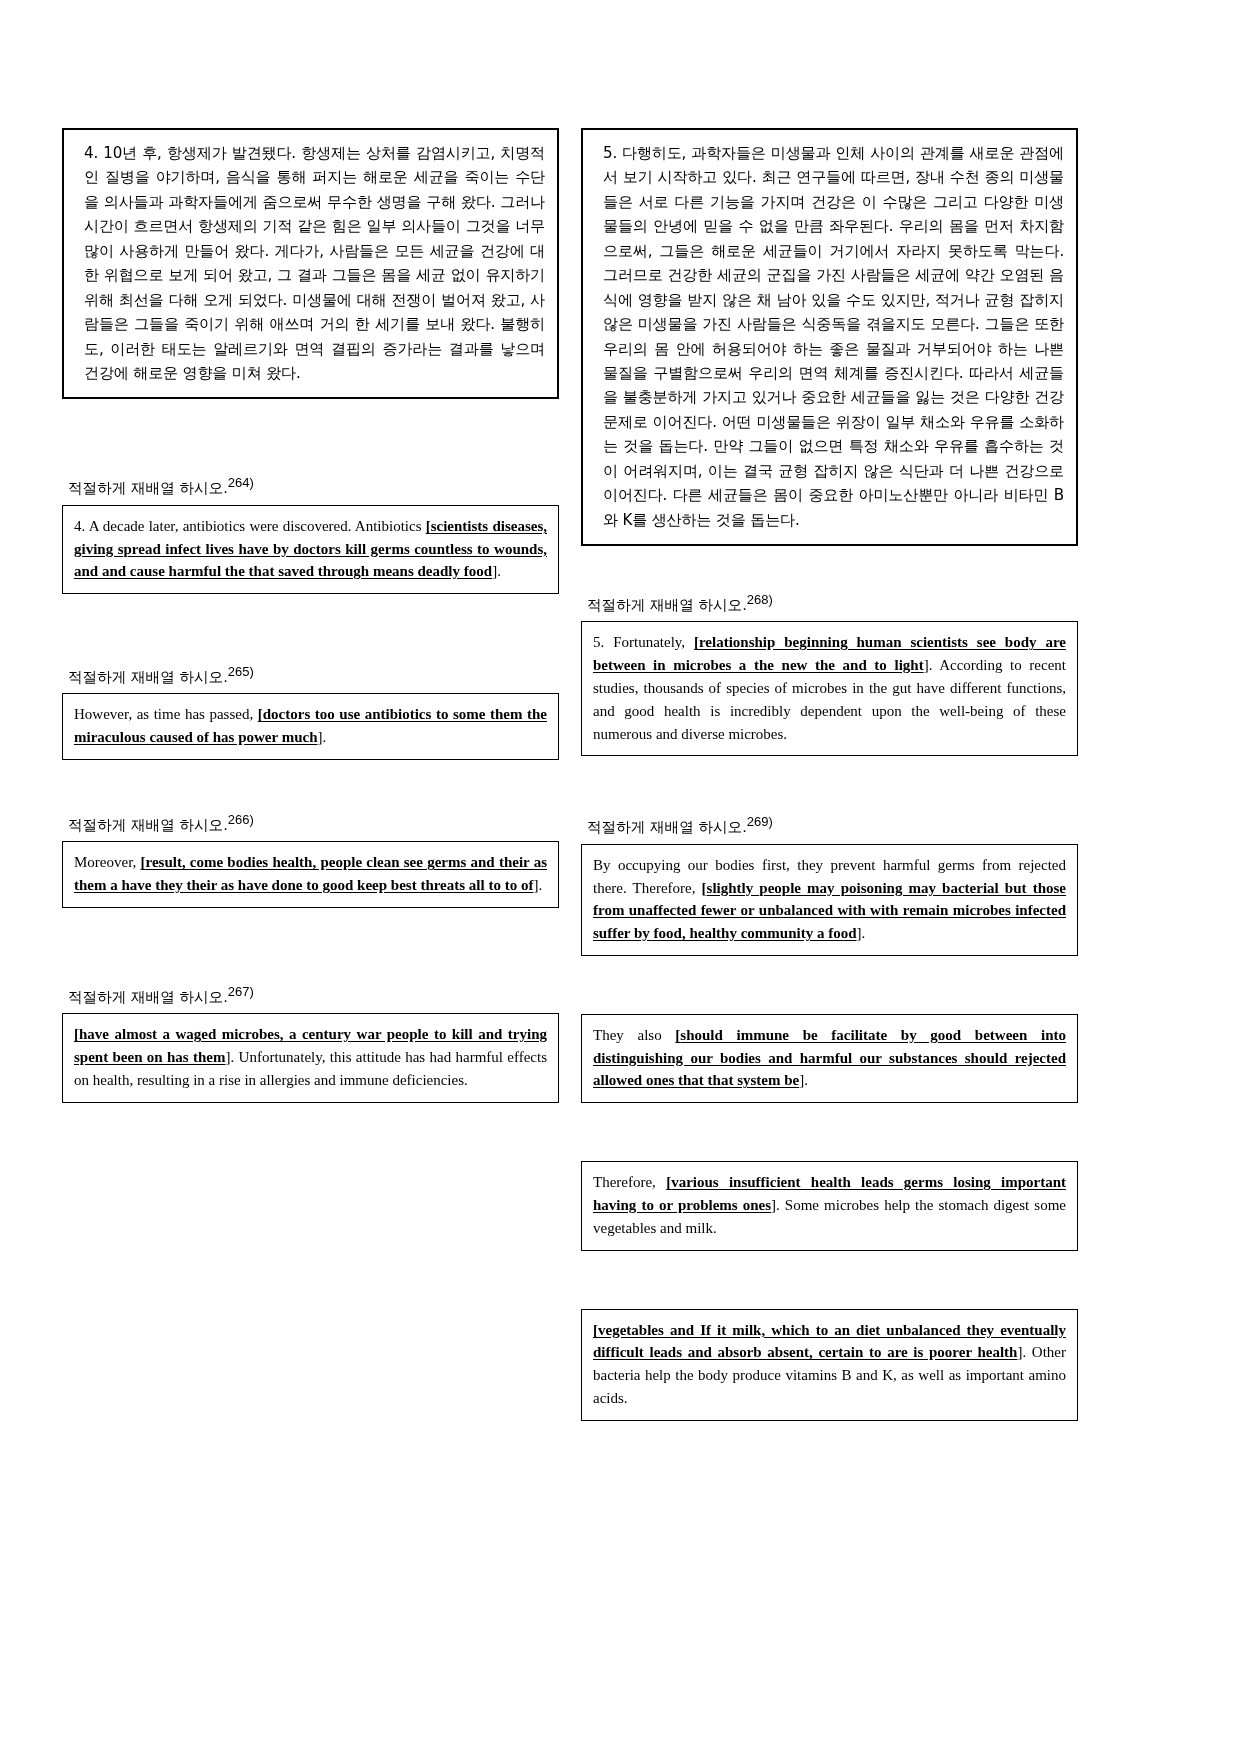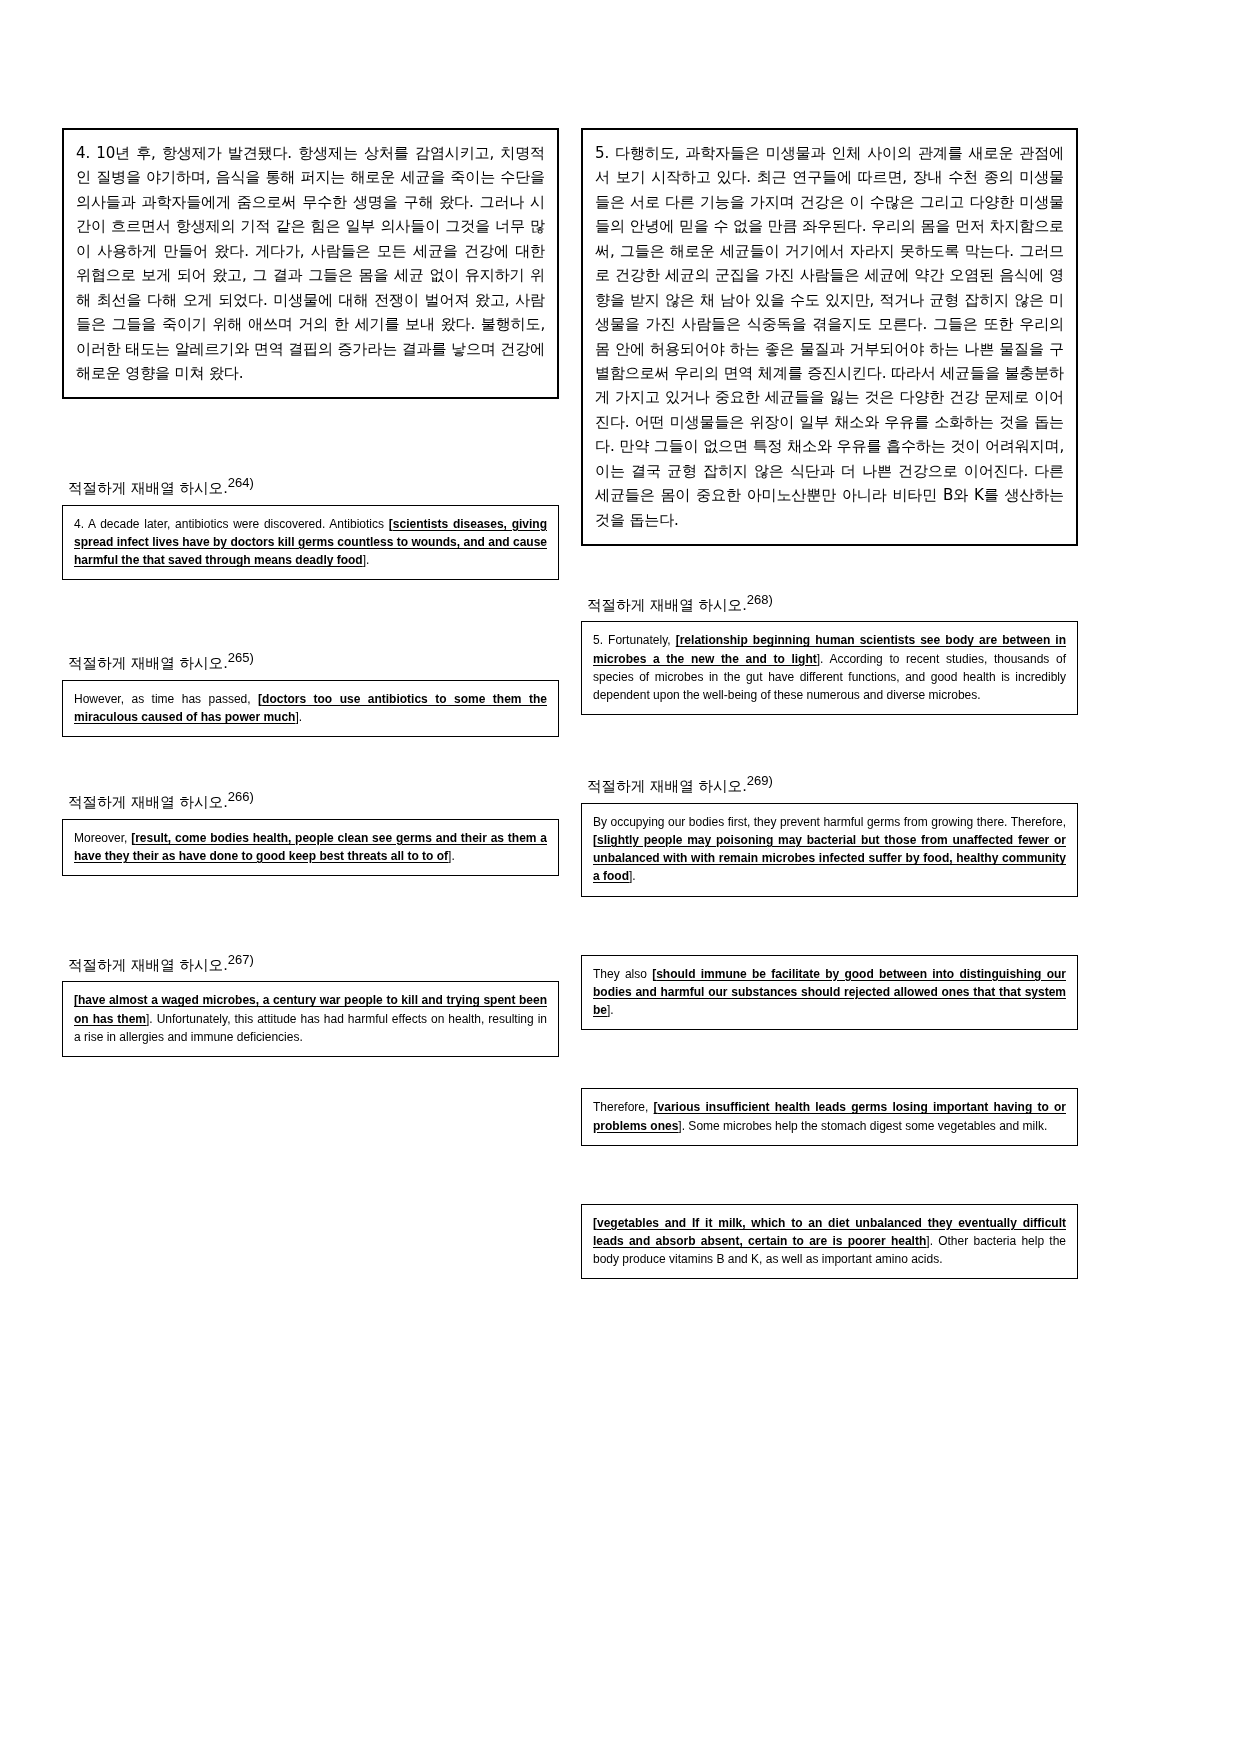--- a/index.html
+++ b/index.html
@@ -33,21 +33,21 @@
   }
   .col {
     width: 497px;
     flex: 0 0 497px;
   }
   .col-right { margin-left: 0; }
 
   
   .ko-box {
     border: 2px solid #000;
-    padding: 11px 12px 12px 12px;
+    padding: 11px 12px 12px 20px;
     box-sizing: border-box;
     font-family: "DejaVu Sans", sans-serif;
     font-size: 15.1px;
     line-height: 1.62;
     text-align: justify;
     text-justify: inter-character;
     letter-spacing: -0.2px;
     word-break: break-all;
     hyphens: none;
   }
@@ -65,22 +65,22 @@
     font-size: 13px;
     vertical-align: super;
     font-family: "Liberation Sans", sans-serif;
   }
 
   
   .en-box {
     border: 1px solid #000;
     padding: 9px 11px 10px 11px;
     box-sizing: border-box;
-    font-family: Liberation Sans, sans-serif;
-    font-size: 12px;
+    font-family: Liberation Serif, serif;
+    font-size: 15px;
     line-height: 1.52;
     text-align: justify;
     text-justify: inter-word;
     hyphens: none;
   }
   .en-box p { margin: 0; }
   .en-box .scram {
     text-decoration: underline;
     font-weight: bold;
     text-underline-offset: 2px;
@@ -143,21 +143,21 @@
 
       <div class="instr"><span>적절하게 재배열 하시오.</span><span class="num">268)</span></div>
       <div class="en-box">
         <p><span>5. Fortunately, </span><span class="scram"><span>[</span><span>relationship beginning human scientists see body are between in microbes a the new the and to light</span></span><span>]</span><span>. According to recent studies, thousands of species of microbes in the gut have different functions, and good health is incredibly dependent upon the well-being of these numerous and diverse microbes.</span></p>
       </div>
 
       <div class="sp-58"></div>
 
       <div class="instr"><span>적절하게 재배열 하시오.</span><span class="num">269)</span></div>
       <div class="en-box">
-        <p><span>By occupying our bodies first, they prevent harmful germs from growing there. Therefore, </span><span class="scram"><span>[</span><span>slightly people may poisoning may bacterial but those from unaffected fewer or unbalanced with with remain microbes infected suffer by food, healthy community a food</span></span><span>]</span><span>.</span></p>
+        <p><span>By occupying our bodies first, they prevent harmful germs from rejected there. Therefore, </span><span class="scram"><span>[</span><span>slightly people may poisoning may bacterial but those from unaffected fewer or unbalanced with with remain microbes infected suffer by food, healthy community a food</span></span><span>]</span><span>.</span></p>
       </div>
 
       <div class="sp-58"></div>
 
       <div class="en-box">
         <p><span>They also </span><span class="scram"><span>[</span><span>should immune be facilitate by good between into distinguishing our bodies and harmful our substances should rejected allowed ones that that system be</span></span><span>]</span><span>.</span></p>
       </div>
 
       <div class="sp-58"></div>
 

